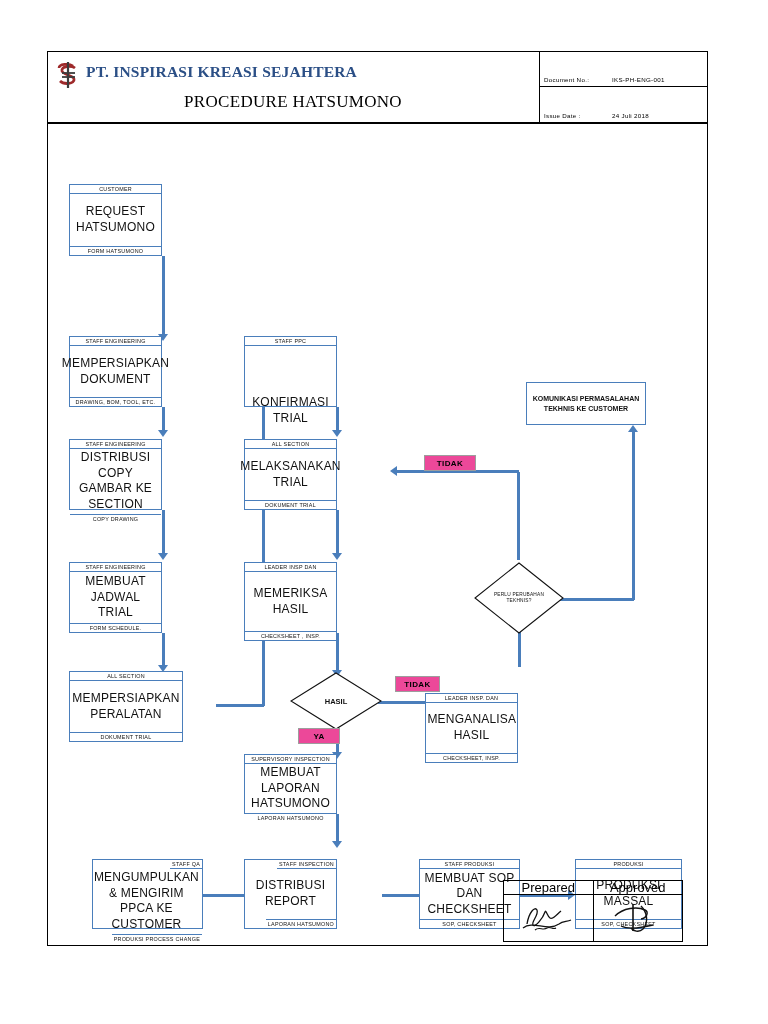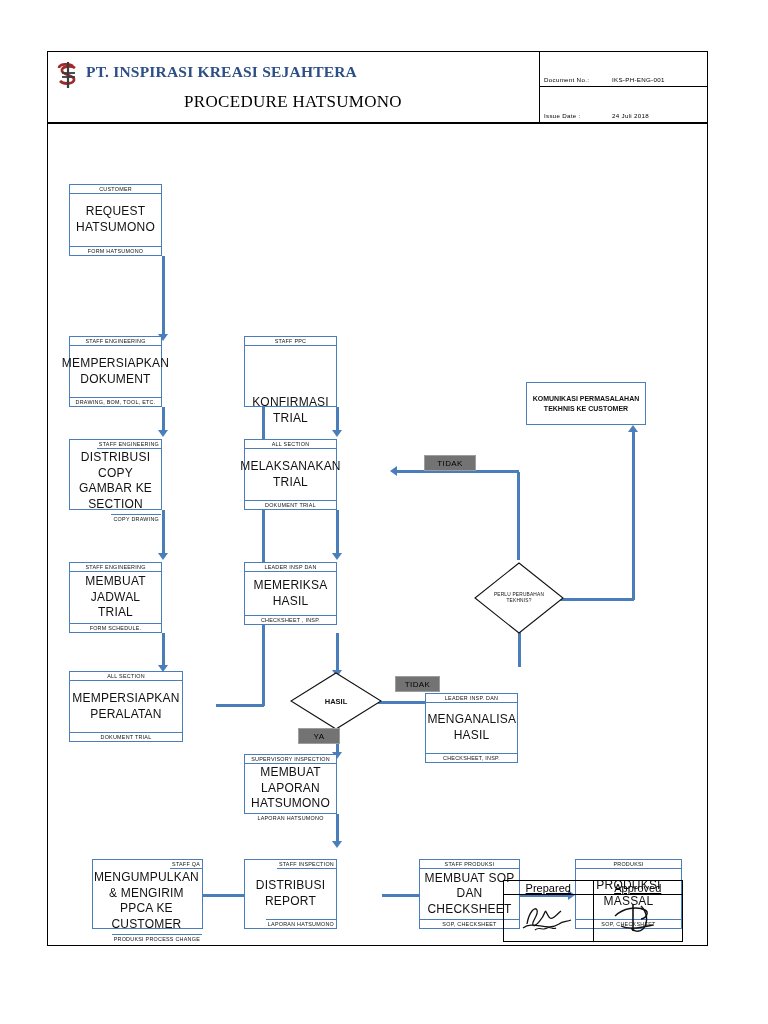--- a/index.html
+++ b/index.html
@@ -156,23 +156,23 @@
     align-items: center;
     justify-content: center;
     text-align: center;
     line-height: 1.2;
     color: #111;
   }
   
   .tag {
     position: absolute;
     border: 1px solid #9d9d9d;
-    background: #737373;
+    background: #ec4899;
     font-size: 8px;
-    font-weight: normal;
+    font-weight: bold;
     color: #000;
     display: flex;
     align-items: center;
     justify-content: center;
     letter-spacing: .4px;
     z-index: 8;
   }
   
   .conn {
     position: absolute;
@@ -220,23 +220,22 @@
     border-right: 1.2px solid #000;
     position: relative;
   }
   .sign-cell:last-child { border-right: none; }
   .sign-head {
     height: 14px;
     border-bottom: 1.2px solid #000;
     display: flex;
     align-items: center;
     justify-content: center;
-    font-size: 11px;
+    font-size: 13px;
     color: #000;
-    text-decoration: underline;
   }
   .sign-area {
     position: absolute;
     left: 0; right: 0; top: 14px; bottom: 0;
     display: flex;
     align-items: center;
     justify-content: center;
   }
 </style>
 </head>
@@ -332,21 +331,21 @@
         <div class="band-mid">REQUEST HATSUMONO</div>
         <div class="band-bot">FORM HATSUMONO</div>
       </div>
 
       <div class="pbox" style="left:21px; top:212px; width:93px; height:71px;">
         <div class="band-top">STAFF ENGINEERING</div>
         <div class="band-mid">MEMPERSIAPKAN DOKUMENT</div>
         <div class="band-bot">DRAWING, BOM, TOOL, ETC.</div>
       </div>
 
-      <div class="pbox" style="left:21px; top:315px; width:93px; height:71px;align-items:flex-end;">
+      <div class="pbox" style="left:21px; top:315px; width:93px; height:71px;">
         <div class="band-top">STAFF ENGINEERING</div>
         <div class="band-mid small-mid">DISTRIBUSI COPY GAMBAR KE SECTION</div>
         <div class="band-bot">COPY DRAWING</div>
       </div>
 
       <div class="pbox" style="left:21px; top:438px; width:93px; height:71px;">
         <div class="band-top">STAFF ENGINEERING</div>
         <div class="band-mid small-mid">MEMBUAT JADWAL TRIAL</div>
         <div class="band-bot">FORM SCHEDULE.</div>
       </div>
@@ -362,21 +361,21 @@
         <div class="band-mid small-mid">KONFIRMASI TRIAL</div>
         <div class="band-bot">FORM SCHEDULE</div>
       </div>
 
       <div class="pbox" style="left:196px; top:315px; width:93px; height:71px;">
         <div class="band-top">ALL SECTION</div>
         <div class="band-mid small-mid">MELAKSANAKAN TRIAL</div>
         <div class="band-bot">DOKUMENT TRIAL</div>
       </div>
 
-      <div class="pbox" style="left:196px; top:438px; width:93px; height:63px;">
+      <div class="pbox" style="left:196px; top:438px; width:93px; height:79px;">
         <div class="band-top">LEADER INSP DAN</div>
         <div class="band-mid small-mid">MEMERIKSA HASIL</div>
         <div class="band-bot">CHECKSHEET , INSP.</div>
       </div>
 
       <div class="pbox" style="left:196px; top:630px; width:93px; height:60px;">
         <div class="band-top">SUPERVISORY INSPECTION</div>
         <div class="band-mid small-mid">MEMBUAT LAPORAN HATSUMONO</div>
         <div class="band-bot">LAPORAN HATSUMONO</div>
       </div>

